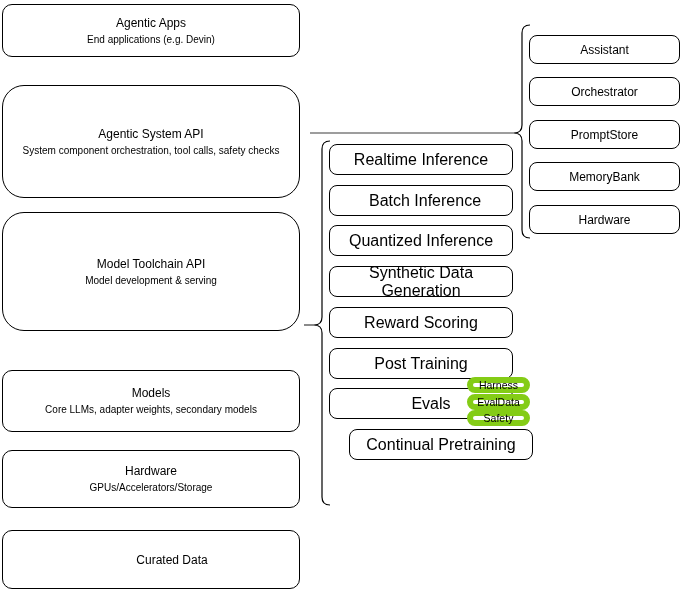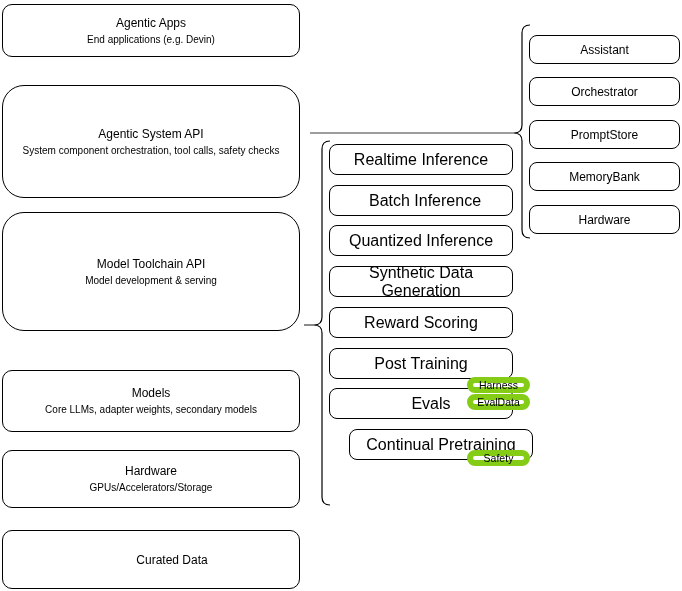--- a/index.html
+++ b/index.html
@@ -139,21 +139,21 @@
   <div class="node mid-node" style="top:429px;margin-left:20px;">
     <span>Continual Pretraining</span>
   </div>
 
   <div class="pill" style="top:377px;">
     <span>Harness</span>
   </div>
   <div class="pill" style="top:394px;">
     <span>EvalData</span>
   </div>
-  <div class="pill" style="top:410px;margin-top:40px;">
+  <div class="pill" style="top:410px;">
     <span>Safety</span>
   </div>
 
   <div class="node right-node" style="top:35px;">
     <span>Assistant</span>
   </div>
   <div class="node right-node" style="top:77px;">
     <span>Orchestrator</span>
   </div>
   <div class="node right-node" style="top:120px;">

